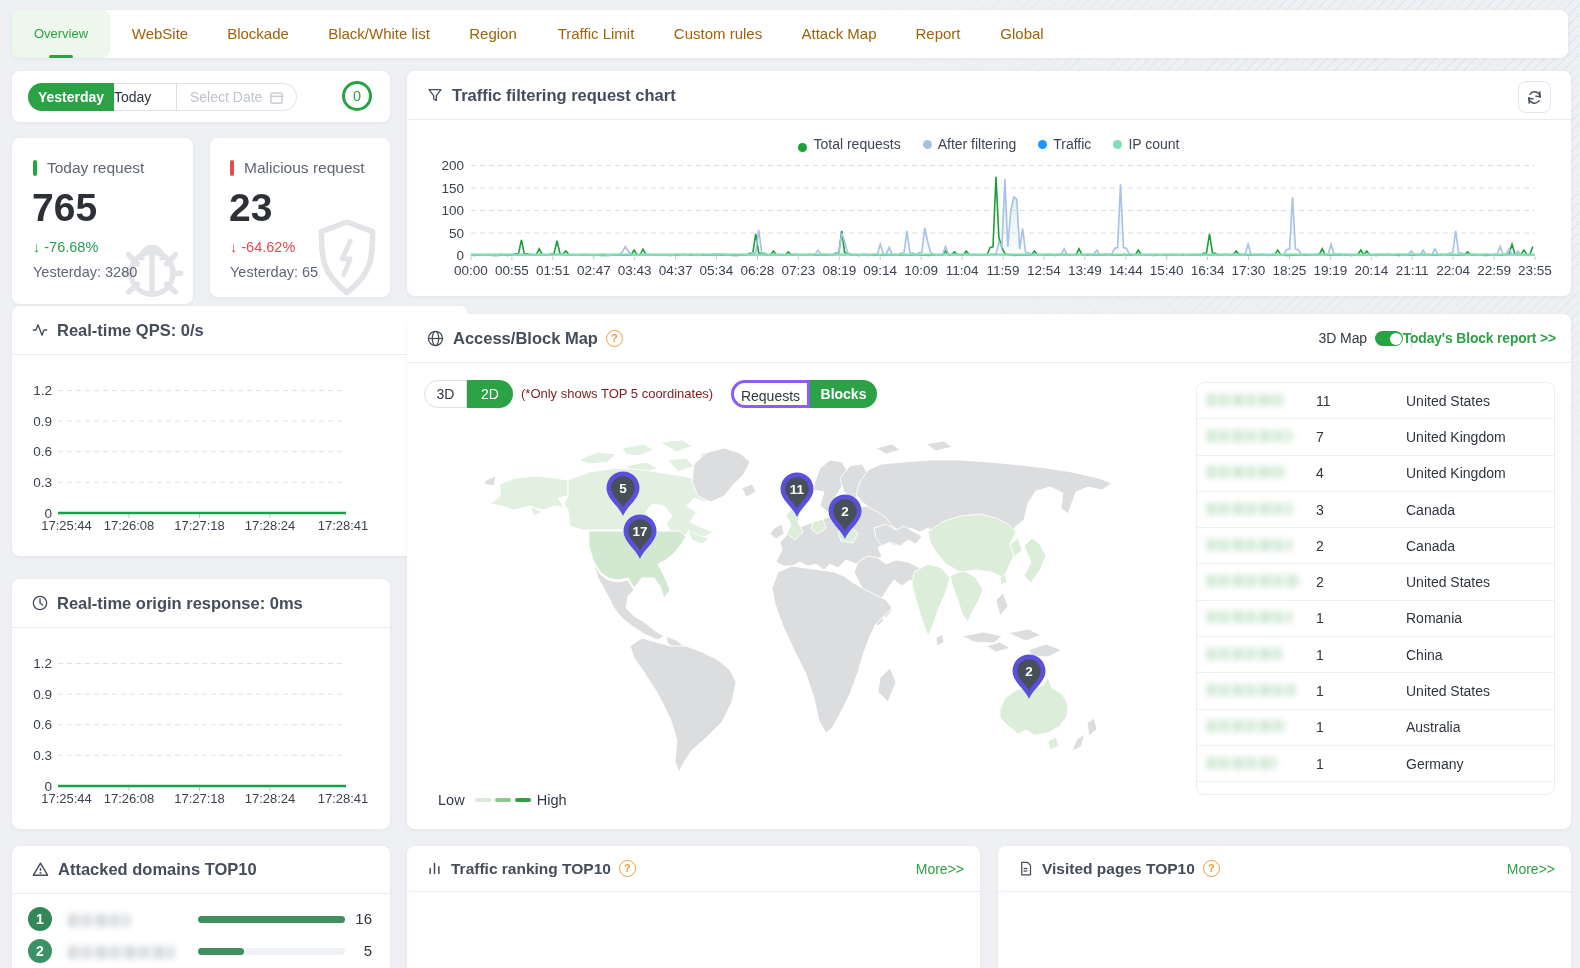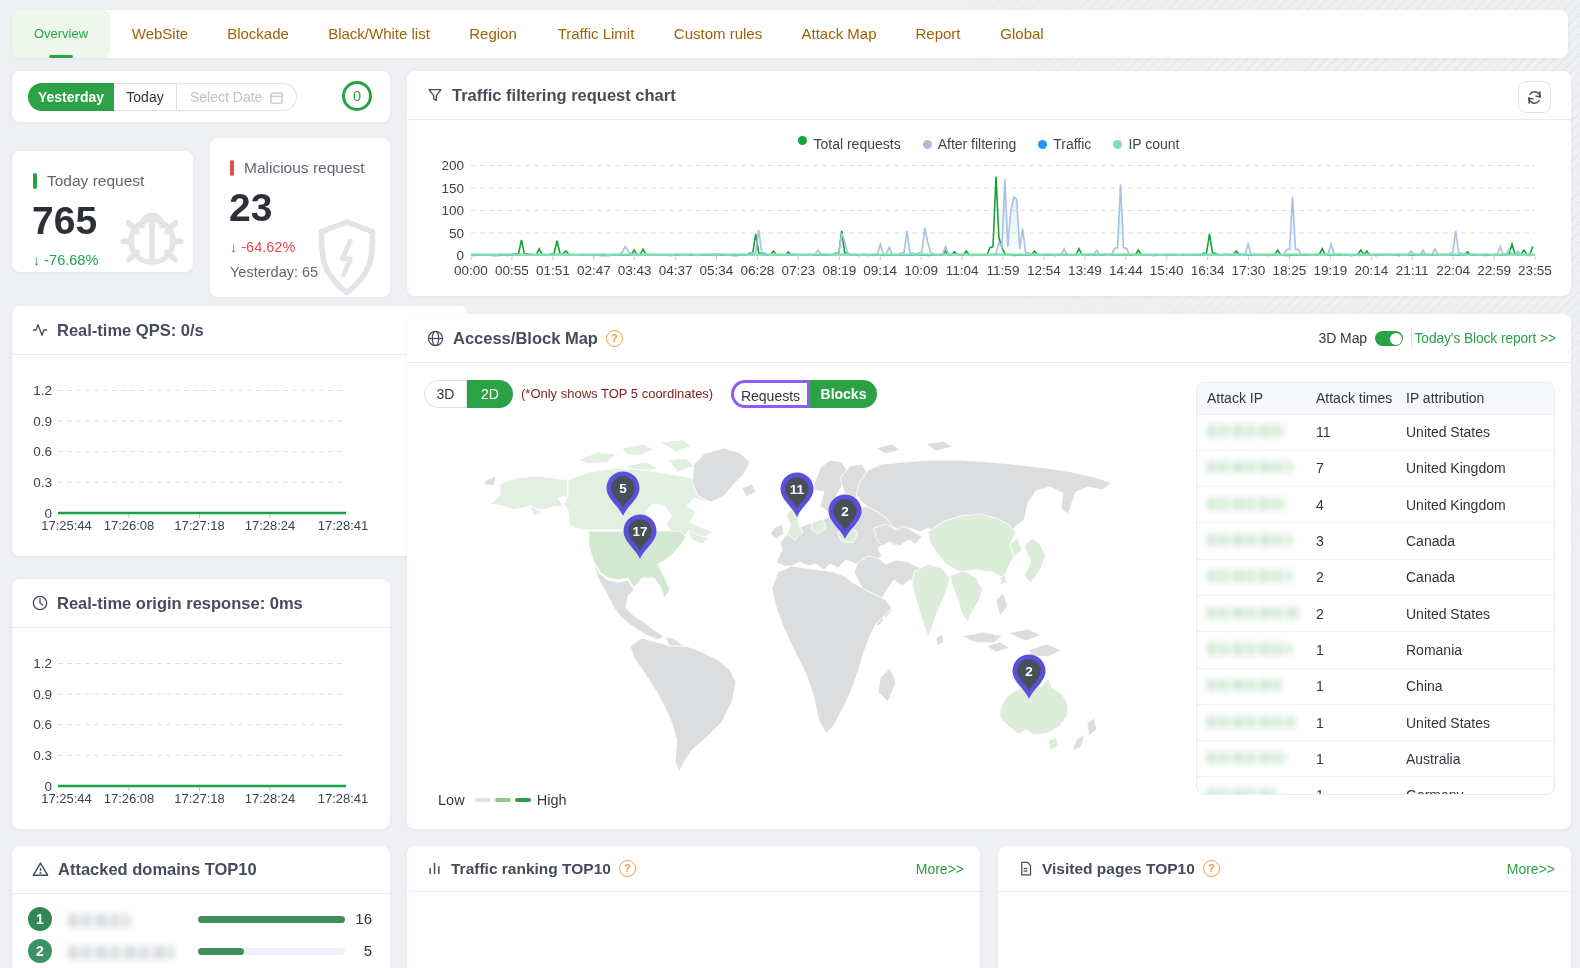--- a/index.html
+++ b/index.html
@@ -29,32 +29,32 @@
     <span class="tab" style="left:584px">Traffic Limit</span>
     <span class="tab" style="left:706px">Custom rules</span>
     <span class="tab" style="left:827px">Attack Map</span>
     <span class="tab" style="left:926px">Report</span>
     <span class="tab" style="left:1010px">Global</span>
   </div>
 
 <div class="panel" style="left:12px;top:71px;width:378px;height:51px">
   <div class="seg" style="left:16px;top:11.5px">
     <div class="greenbtn" style="width:86px;border-radius:14px 0 0 14px;text-align:center;line-height:28px;font-weight:bold">Yesterday</div>
-    <div style="width:63px;border:1px solid #dcdfe6;border-left:none;text-align:center;line-height:26px;color:#303540">Today</div>
+    <div style="width:63px;border:1px solid #dcdfe6;border-left:none;line-height:26px;color:#303540">Today</div>
     <div style="width:120px;border:1px solid #e2e5ea;border-left:none;border-radius:0 14px 14px 0;line-height:26px;color:#bfc3cc;padding-left:13px;position:relative">Select Date
       <svg width="15" height="15" viewBox="0 0 24 24" style="position:absolute;right:12px;top:6px" fill="none" stroke="#c0c4cc" stroke-width="2">
           <rect x="3" y="5" width="18" height="16" rx="2"></rect>
           <line x1="3" y1="10" x2="21" y2="10"></line>
         </svg>
     </div>
   </div>
   <div style="position:absolute;right:18px;top:10px;width:30px;height:30px;border:3.2px solid #27a343;border-radius:50%;color:#27a343;font-size:14.5px;text-align:center;line-height:24px">0</div>
 </div>
 
-<div class="panel" style="left:12px;top:151px;width:181px;height:121px;overflow:hidden">
+<div class="panel" style="left:12px;top:138px;width:181px;height:166px;overflow:hidden">
   <svg width="78" height="81" viewBox="0 0 100 104" style="position:absolute;right:2px;bottom:-2px" fill="none" stroke="#e3e4e8" stroke-width="7" stroke-linecap="round">
     <circle cx="50" cy="62" r="27"></circle>
       <line x1="50" y1="36" x2="50" y2="88"></line>
     <path d="M37,42 a13,13 0 0,1 26,0"></path>
     <path d="M20,38 L31,50"></path>
       <path d="M13,62 L23,62"></path>
       <path d="M20,86 L31,76"></path>
     <path d="M80,38 L69,50"></path>
       <path d="M87,62 L77,62"></path>
       <path d="M80,86 L69,76"></path>
@@ -157,21 +157,21 @@
         <path d="M3,4 h18 l-7,9 v7 l-4,-2 v-5 Z"></path>
       </svg>Traffic filtering request chart</div>
   <div style="position:absolute;right:20px;top:10px;width:33px;height:32px;border:1px solid #e3e5ee;border-radius:8px">
     <svg width="17" height="17" viewBox="0 0 24 24" style="position:absolute;left:7px;top:7px" fill="none" stroke="#454d5b" stroke-width="2" stroke-linecap="round">
         <path d="M20,11 a8,8 0 0,0 -14.5,-3.5 M4,13 a8,8 0 0,0 14.5,3.5"></path>
         <path d="M19.5,4 L20,11 L14,10" fill="none"></path>
         <path d="M4.5,20 L4,13 L10,14" fill="none"></path>
       </svg>
   </div>
   <div style="position:absolute;left:0;top:65px;width:1164px;display:flex;justify-content:center;gap:22px;font-size:14px;color:#3f4652;align-items:center">
-    <span style="display:flex;align-items:flex-start"><i style="width:9px;height:9px;border-radius:50%;background:#17a335;margin-right:6px"></i>Total requests</span>
+    <span style="display:flex;align-items:flex-end"><i style="width:9px;height:9px;border-radius:50%;background:#17a335;margin-right:6px"></i>Total requests</span>
     <span style="display:flex;align-items:center"><i style="width:9px;height:9px;border-radius:50%;background:#a5c0e2;margin-right:6px"></i>After filtering</span>
     <span style="display:flex;align-items:center"><i style="width:9px;height:9px;border-radius:50%;background:#2096fa;margin-right:6px"></i>Traffic</span>
     <span style="display:flex;align-items:center"><i style="width:9px;height:9px;border-radius:50%;background:#7fdfba;margin-right:6px"></i>IP count</span>
   </div>
   <svg width="1164" height="132" style="position:absolute;left:0;top:80px">
 <line x1="64" y1="104.5" x2="1128" y2="104.5" stroke="#d9dde3" stroke-width="1" stroke-dasharray="5,4"></line>
       <line x1="64" y1="82.0" x2="1128" y2="82.0" stroke="#d9dde3" stroke-width="1" stroke-dasharray="5,4"></line>
       <line x1="64" y1="59.5" x2="1128" y2="59.5" stroke="#d9dde3" stroke-width="1" stroke-dasharray="5,4"></line>
       <line x1="64" y1="37.0" x2="1128" y2="37.0" stroke="#d9dde3" stroke-width="1" stroke-dasharray="5,4"></line>
       <line x1="64" y1="14.5" x2="1128" y2="14.5" stroke="#d9dde3" stroke-width="1" stroke-dasharray="5,4"></line>
@@ -251,21 +251,21 @@
   <div class="phead"><svg width="17" height="17" viewBox="0 0 24 24" fill="none" stroke="#454d5b" stroke-width="1.8">
         <circle cx="12" cy="12" r="10"></circle>
         <ellipse cx="12" cy="12" rx="4.5" ry="10"></ellipse>
         <line x1="2" y1="12" x2="22" y2="12"></line>
       </svg>Access/Block Map<span class="qmark">?</span>
     <span style="position:absolute;right:204px;font-weight:normal;font-size:14px;letter-spacing:-0.1px;color:#333a45">3D Map</span>
     <span style="position:absolute;right:168px;top:17px;width:28px;height:15px;border-radius:8px;background:#27a343">
         <i style="position:absolute;right:1.5px;top:1.5px;width:12px;height:12px;border-radius:50%;background:#fff"></i>
       </span>
     <span style="position:absolute;right:159px;top:14px;width:1px;height:20px;background:#dcdfe6"></span>
-    <span style="position:absolute;right:15px;font-weight:normal;font-size:13.8px;letter-spacing:-0.1px;color:#2ba245">Today's Block report &gt;&gt;</span>
+    <span style="position:absolute;right:15px;font-weight:bold;font-size:13.8px;letter-spacing:-0.1px;color:#2ba245">Today's Block report &gt;&gt;</span>
   </div>
   <div class="seg" style="left:17px;top:66px">
     <div style="width:43px;border:1px solid #dcdfe6;border-radius:14px 0 0 14px;text-align:center;line-height:26px;color:#303540">3D</div>
     <div class="greenbtn" style="width:46px;border-radius:0 14px 14px 0;text-align:center;line-height:28px;font-weight:normal">2D</div>
   </div>
   <div style="position:absolute;left:114px;top:72px;font-size:13px;color:#7f1d1d">(*Only shows TOP 5 coordinates)</div>
   <div class="seg" style="left:324px;top:66px">
     <div style="width:79px;border:3px solid #8b5cf6;border-radius:14px 0 0 14px;text-align:center;line-height:26px;color:#303540">Requests</div>
     <div class="greenbtn" style="width:67px;border-radius:0 14px 14px 0;text-align:center;line-height:28px;font-weight:bold">Blocks</div>
   </div>
@@ -339,25 +339,20 @@
         <text y="4.8" text-anchor="middle" font-size="13.5" font-weight="bold" fill="#fff">2</text>
       </g>
       <g transform="translate(599,251)">
         <path d="M0,28 C-4,18 -16.5,11 -16.5,0 A16.5,16.5 0 1,1 16.5,0 C16.5,11 4,18 0,28 Z" fill="#5a50dc"></path>
         <path d="M0,19.5 C-3,13.5 -11.8,7.7 -11.8,0 A11.8,11.8 0 1,1 11.8,0 C11.8,7.7 3,13.5 0,19.5 Z" fill="#475059"></path>
         <text y="4.8" text-anchor="middle" font-size="13.5" font-weight="bold" fill="#fff">2</text>
       </g>
     </svg>
   <div style="position:absolute;left:31px;top:478px;display:flex;align-items:center;font-size:14.5px;color:#333a45">Low&nbsp;&nbsp;<i style="width:16px;height:4px;border-radius:2px;background:#d7ead4;margin:0 2px"></i><i style="width:16px;height:4px;border-radius:2px;background:#8cc98f;margin:0 2px"></i><i style="width:16px;height:4px;border-radius:2px;background:#2f9e44;margin:0 2px"></i>&nbsp;High</div>
   <div style="position:absolute;left:789px;top:68px;width:359px;height:413px;border:1px solid #ebedf0;border-radius:8px;overflow:hidden">
-    <div style="display:flex;height:31.5px;background:#f7f8fa;border-bottom:1px solid #eff1f4;align-items:center;font-size:14px;color:#30353d">
-      <div class="td1">Attack IP</div>
-        <div class="td2">Attack times</div>
-        <div class="td3">IP attribution</div>
-    </div>
     <div class="tr">
         <div class="td1"><span class="ipblur" style="width:78px"></span></div>
         <div class="td2">11</div>
         <div class="td3">United States</div>
       </div>
       <div class="tr">
         <div class="td1"><span class="ipblur" style="width:85px"></span></div>
         <div class="td2">7</div>
         <div class="td3">United Kingdom</div>
       </div>

